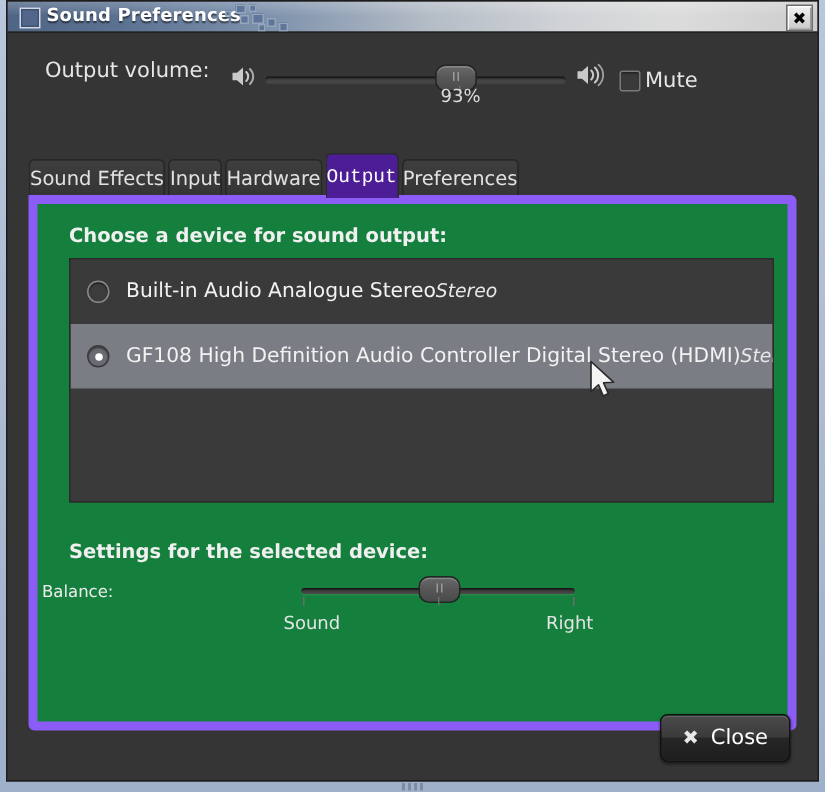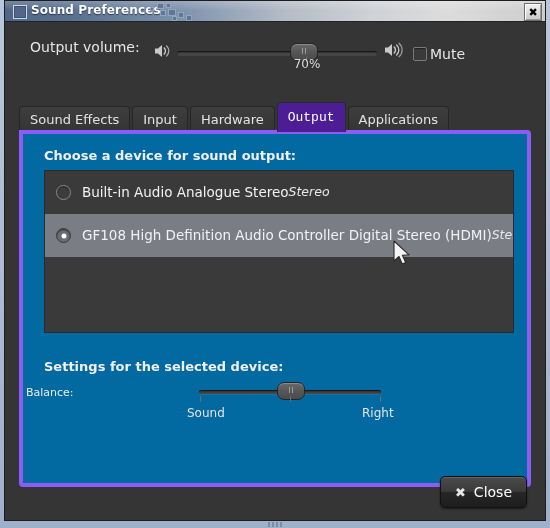--- a/index.html
+++ b/index.html
@@ -188,21 +188,21 @@
   #tabs {
     position: absolute;
     left: 14px; top: 81px;
     height: 29px;
     display: flex;
     align-items: flex-end;
     gap: 2px;
   }
   .tab {
     height: 25px;
-    padding: 0 10px;
+    padding: 0 0;
     display: flex;
     align-items: center;
     font-size: 13px;
     color: #e2e2e2;
     background: linear-gradient(to bottom, #3e3e3e, #343434);
     border: 1px solid #262626;
     border-bottom: none;
     border-radius: 4px 4px 0 0;
     cursor: pointer;
     position: relative;
@@ -217,22 +217,22 @@
     font-family: Liberation Mono, monospace;
   }
 
   
   #content-panel {
     position: absolute;
     left: 14px; top: 108px;
     width: 512px;
     height: 357px;
     box-sizing: border-box;
-    background: #0369a1;
-    border: 4px solid #8b5cf6;
+    background: #15803d;
+    border: 6px solid #8b5cf6;
     border-radius: 0 4px 4px 4px;
   }
 
   #choose-label {
     position: absolute;
     left: 21px; top: 14px;
     font-size: 13px;
     font-weight: bold;
     color: #f0f0f0;
   }
@@ -418,21 +418,21 @@
 
         <div id="volume-slider">
           <div class="slider-track"></div>
           <div class="slider-handle" id="volume-handle" style="left: 113.1px;">
             <div class="handle-grip" style="left:11px;"></div>
             <div class="handle-grip" style="left:14px;"></div>
           </div>
         </div>
 
         <div id="volume-tick"></div>
-        <div id="volume-value">70%</div>
+        <div id="volume-value">93%</div>
 
         <svg class="speaker-icon" id="speaker-high" viewBox="0 0 20 18">
           <path d="M2 6.5 H5 L9 3 V15 L5 11.5 H2 Z" fill="#c9c9c9"></path>
           <path d="M11.2 6 A4.2 4.2 0 0 1 11.2 12" stroke="#c9c9c9" stroke-width="1.4" fill="none" stroke-linecap="round"></path>
           <path d="M13.6 4 A6.8 6.8 0 0 1 13.6 14" stroke="#c9c9c9" stroke-width="1.3" fill="none" stroke-linecap="round"></path>
           <path d="M16 2.2 A9 9 0 0 1 16 15.8" stroke="#9f9f9f" stroke-width="1.2" fill="none" stroke-linecap="round"></path>
         </svg>
 
         <div id="mute-group">
           <div id="mute-checkbox"></div>
@@ -447,21 +447,21 @@
           <div class="tab">
             <span>Input</span>
           </div>
           <div class="tab">
             <span>Hardware</span>
           </div>
           <div class="tab active">
             <span>Output</span>
           </div>
           <div class="tab">
-            <span>Applications</span>
+            <span>Preferences</span>
           </div>
         </div>
 
       <div id="content-panel">
 
         <div id="choose-label">Choose a device for sound output:</div>
 
         <div id="device-list">
             <div class="device-row">
               <div class="radio"></div>

